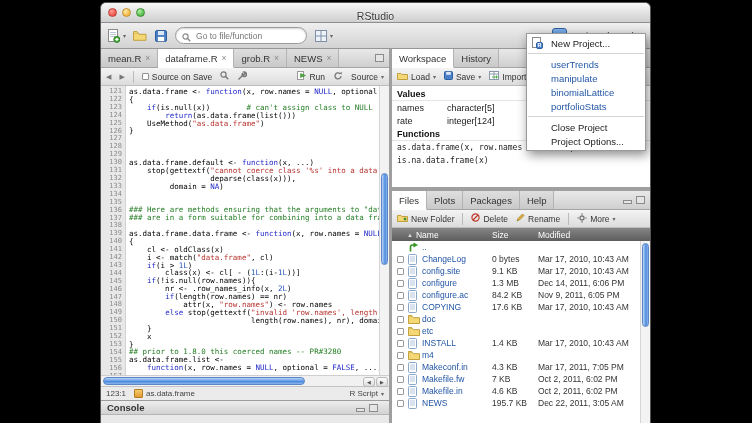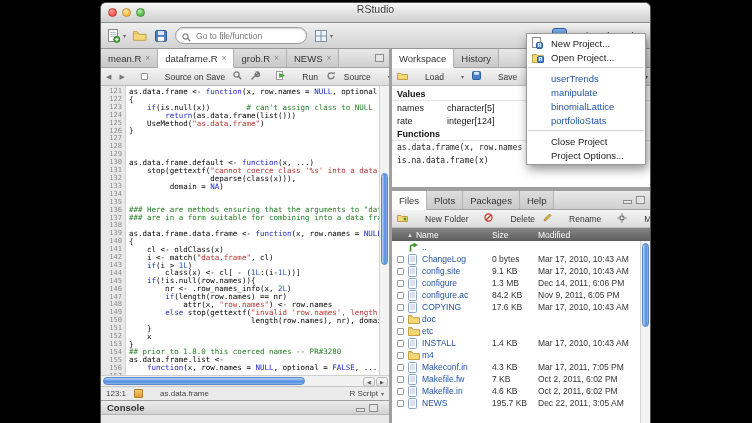--- a/index.html
+++ b/index.html
@@ -1,21 +1,21 @@
 <!DOCTYPE html>
 <html><head>
 <meta charset="utf-8">
 <style>
   html,body{margin:0;padding:0;background:#000;}
   body{width:752px;height:423px;overflow:hidden;font-family:"Liberation Sans",sans-serif;-webkit-font-smoothing:antialiased;}
   .stage{position:relative;width:752px;height:423px;background:#000;}
   .window{position:absolute;left:100px;top:2px;width:551px;height:421px;background:#c9c9c9;border:1px solid #555;border-bottom:none;border-radius:6px 6px 0 0;box-sizing:border-box;box-shadow:0 6px 20px rgba(0,0,0,.7);display:flex;flex-direction:column;overflow:hidden;}
 
   
-  .titlebar{height:19px;flex:0 0 19px;background:linear-gradient(#f7f7f7,#cfcfcf);border-bottom:1px solid #8e8e8e;position:relative;display:flex;align-items:flex-start;}
+  .titlebar{height:19px;flex:0 0 19px;background:linear-gradient(#f7f7f7,#cfcfcf);border-bottom:1px solid #8e8e8e;position:relative;display:flex;align-items:flex-end;}
   .traffic{position:absolute;left:7px;top:5px;display:flex;gap:5px;}
   .tl{width:9px;height:9px;border-radius:50%;display:inline-block;box-sizing:border-box;}
   .tl.red{background:radial-gradient(circle at 35% 30%,#ff9d94,#f0554a 70%);border:1px solid #ba3e35;}
   .tl.yellow{background:radial-gradient(circle at 35% 30%,#ffe9a8,#f6b families43 70%);background:radial-gradient(circle at 35% 30%,#ffe9a8,#f6b843 70%);border:1px solid #c08f2d;}
   .tl.green{background:radial-gradient(circle at 35% 30%,#b4eda9,#52bb47 70%);border:1px solid #3c8c34;}
   .wtitle{flex:1;text-align:center;font-size:10.5px;color:#3a3a3a;text-shadow:0 1px 0 rgba(255,255,255,.7);}
 
   
   .toolbar{height:26px;flex:0 0 26px;background:linear-gradient(#efefef,#d2d2d2);border-bottom:1px solid #979797;display:flex;align-items:center;padding:0 6px;gap:7px;box-sizing:border-box;}
   .tbtn{display:flex;align-items:center;gap:2px;cursor:default;}
@@ -36,21 +36,21 @@
   
   .tabbar{height:18px;flex:0 0 18px;display:flex;align-items:stretch;background:linear-gradient(#e9e9e9,#cfcfcf);border-bottom:1px solid #a5a5a5;font-size:9.5px;color:#333;}
   .tab{display:flex;align-items:center;gap:4px;padding:0 7px;border-right:1px solid #b3b3b3;background:linear-gradient(#dedede,#c9c9c9);white-space:nowrap;}
   .tab.active{background:#fff;border-bottom:1px solid #fff;margin-bottom:-1px;}
   .tab .x{color:#8a8a8a;font-size:8.5px;line-height:1;}
   .panebtns{margin-left:auto;display:flex;align-items:center;gap:4px;padding:0 5px;}
   .pbx{width:7px;height:6px;border:1px solid #8b8b8b;background:#e5e5e5;display:inline-block;}
   .pbx.bar{height:2px;margin-top:4px;}
 
   .minitb{height:18px;flex:0 0 18px;display:flex;align-items:center;background:linear-gradient(#f4f4f4,#dcdcdc);border-bottom:1px solid #bdbdbd;font-size:8.5px;color:#333;padding:0 5px;gap:8px;box-sizing:border-box;white-space:nowrap;}
-  .mtbtn{display:flex;align-items:center;gap:17px;}
+  .mtbtn{display:flex;align-items:center;gap:3px;}
   .sep{width:1px;height:12px;background:#bbb;}
 
   
   .editorpane{flex:1;display:flex;flex-direction:column;background:#fff;min-height:0;}
   .codearea{flex:1;display:flex;min-height:0;position:relative;overflow:hidden;background:#fff;}
   .gutter{width:25px;flex:0 0 25px;background:#e8e8e8;border-right:1px solid #d2d2d2;text-align:right;padding:2px 3px 0 0;box-sizing:border-box;}
   .lnum{font-family:"DejaVu Sans Mono",monospace;font-size:7px;line-height:7.9px;color:#8a8a8a;}
   .codecol{flex:1;padding:2px 0 0 3px;overflow:hidden;}
   .cline{font-family:"DejaVu Sans Mono",monospace;font-size:7.5px;line-height:7.9px;white-space:pre;height:7.9px;}
   .tk-p{color:#000;}
@@ -703,30 +703,20 @@
       <div class="mi has-icon">
         <span class="mic">
             <svg width="11" height="12" viewBox="0 0 11 12">
               <rect x="0.5" y="0.5" width="8" height="10" fill="#fff" stroke="#8a8a8a"></rect>
               <rect x="4.5" y="5.5" width="6" height="6" rx="1.5" fill="#4a7fc9" stroke="#2d5f9e"></rect>
               <text x="7.5" y="10.3" font-size="5.5" fill="#fff" text-anchor="middle" font-family="Liberation Sans, sans-serif" font-weight="bold">R</text>
             </svg>
           </span>
         <span>New Project...</span>
       </div>
-      <div class="mi has-icon">
-        <span class="mic">
-            <svg width="12" height="11" viewBox="0 0 12 11">
-              <path d="M0.5 2.5 h4 l1 1.2 h6 v6.8 h-11 z" fill="#f4d876" stroke="#c3a13e"></path>
-              <rect x="5.5" y="4.5" width="6" height="6" rx="1.5" fill="#4a7fc9" stroke="#2d5f9e"></rect>
-              <text x="8.5" y="9.3" font-size="5.5" fill="#fff" text-anchor="middle" font-family="Liberation Sans, sans-serif" font-weight="bold">R</text>
-            </svg>
-          </span>
-        <span>Open Project...</span>
-      </div>
       <div class="msep"></div>
       <div class="mi proj">
           <span>userTrends</span>
         </div>
       <div class="mi proj">
           <span>manipulate</span>
         </div>
       <div class="mi proj">
           <span>binomialLattice</span>
         </div>

